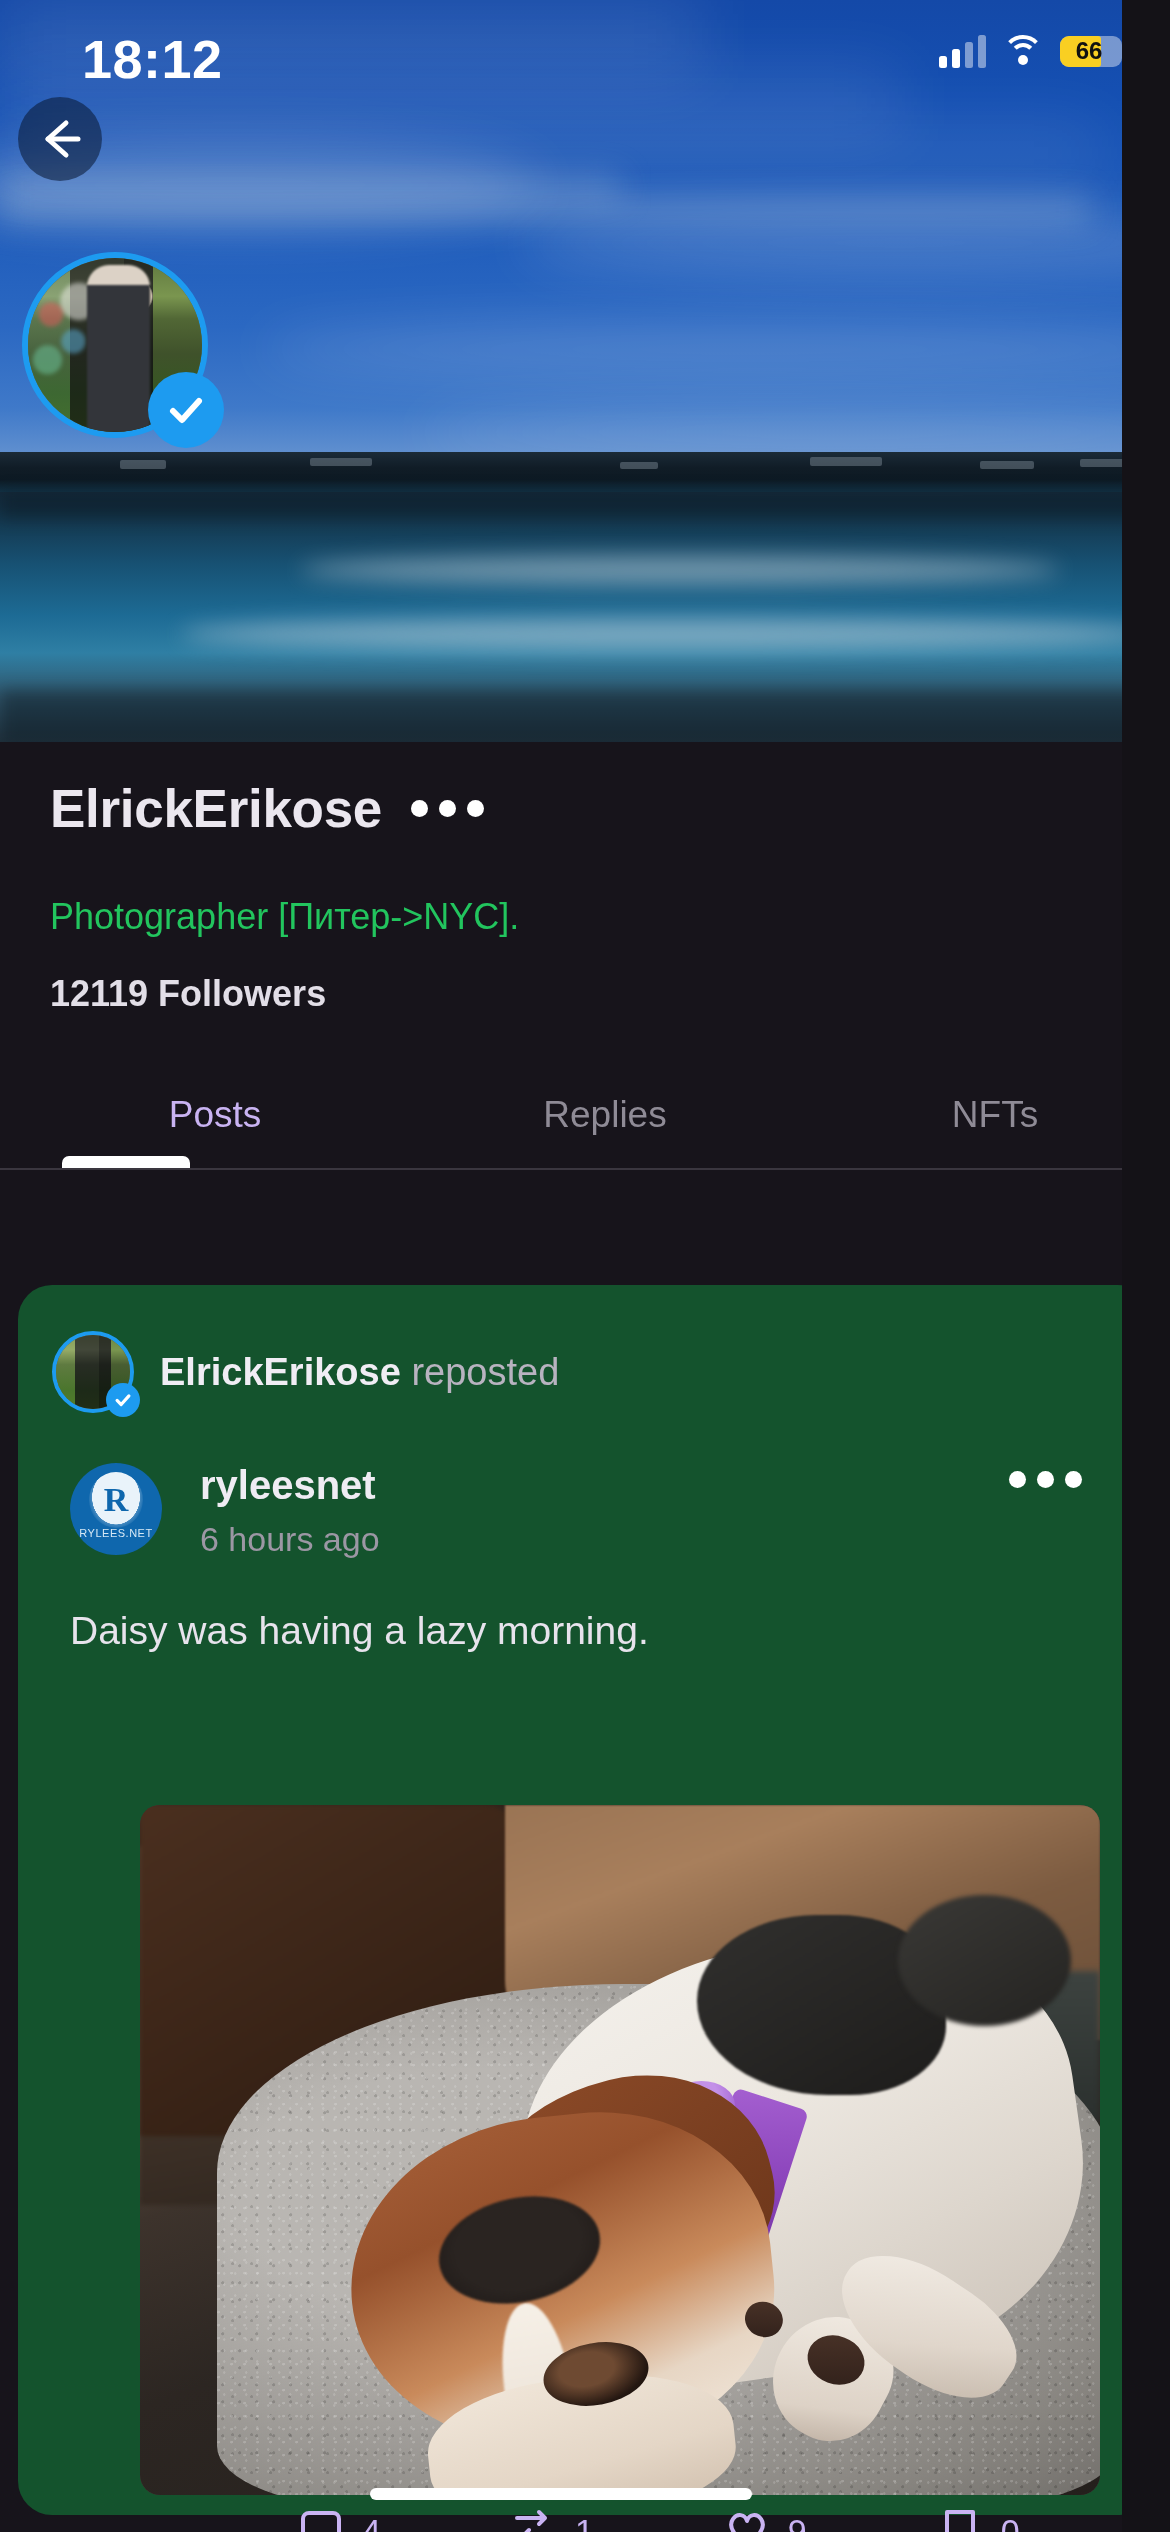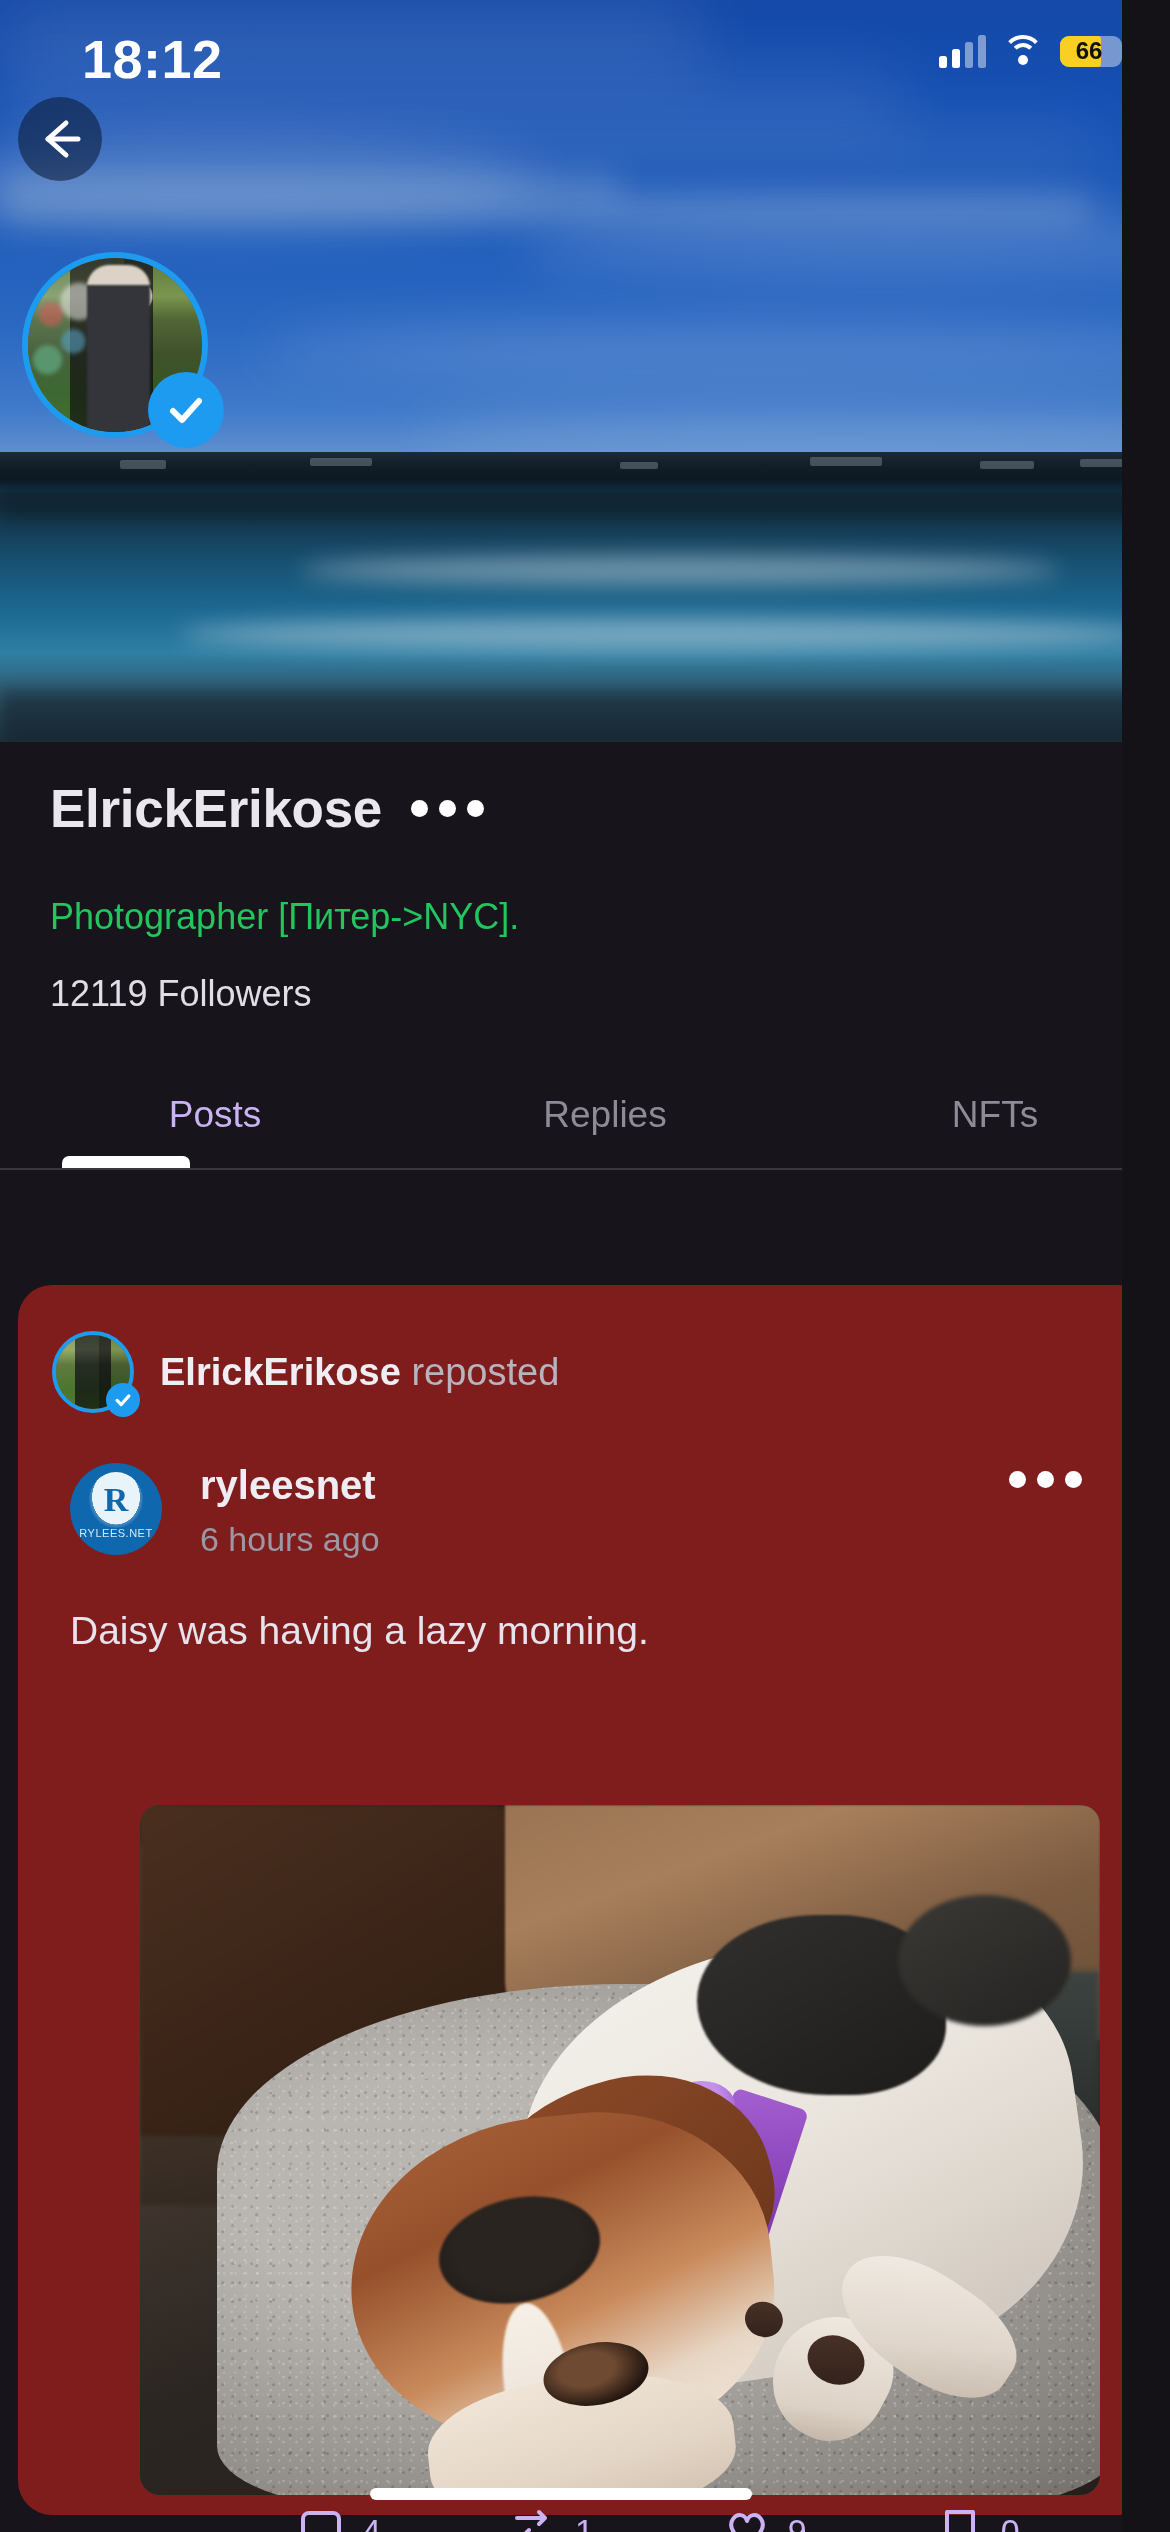--- a/index.html
+++ b/index.html
@@ -193,21 +193,21 @@
     display:flex; align-items:center; justify-content:center; gap:11px;
     cursor:pointer;
   }
   .dot { width:17px; height:17px; border-radius:50%; background:#fff; display:block; }
   #bio {
     padding:42px 50px 0 50px;
     font-size:36px; color:#22c55e; line-height:1.3;
   }
   #followers {
     padding:32px 50px 0 50px;
-    font-size:36px; color:#e2dee7;
+    font-size:36px; color:#e2dee7;font-weight:bold;
   }
 
   
   #tabs {
     position:absolute; top:1060px; left:0; width:1170px; height:110px;
     display:flex; align-items:center;
   }
   .tab {
     flex:1; text-align:center; font-size:37px; color:#8f8b96;
     cursor:pointer; position:relative; height:110px;
@@ -220,21 +220,21 @@
   }
   #tabs-divider {
     position:absolute; top:1168px; left:0; width:1170px; height:2px;
     background:#3a363f;
   }
 
   
   #post-card {
     position:absolute; top:1285px; left:18px;
     width:1134px; height:1230px;
-    background:#7f1d1d; border-radius:34px;
+    background:#14532d; border-radius:34px;
     overflow:hidden;
   }
   #repost-row {
     display:flex; align-items:center;
     padding:46px 0 0 20px;
   }
   #repost-avatar {
     position:relative; width:82px; height:82px; margin-left:14px;
   }
   #repost-avatar .ring {

